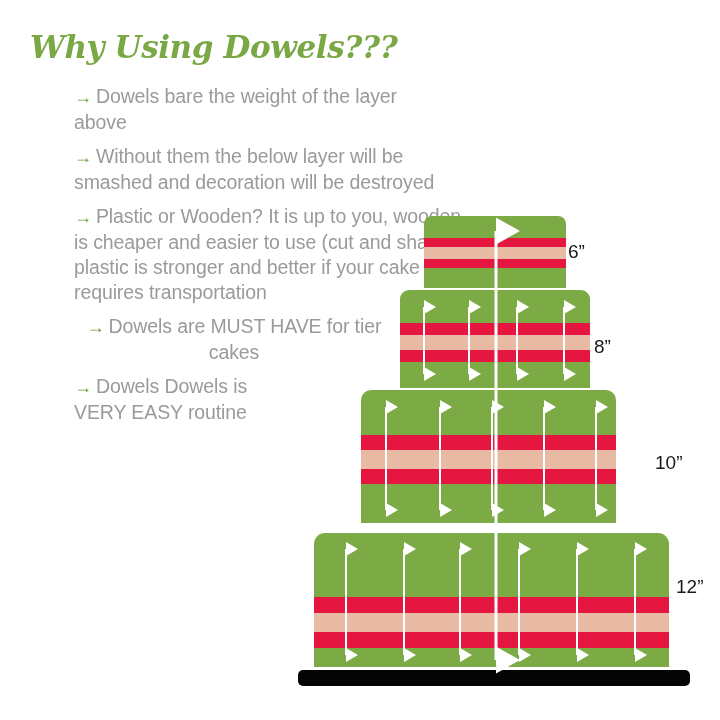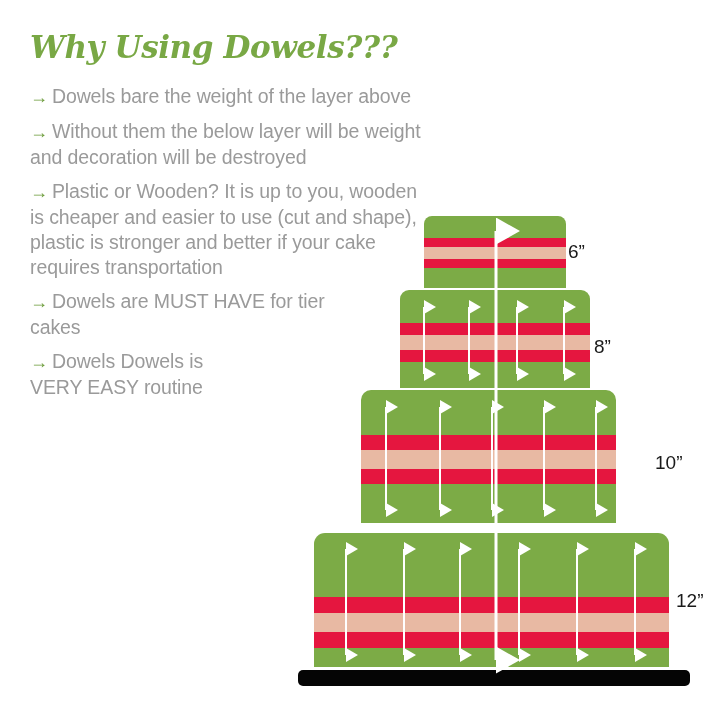--- a/index.html
+++ b/index.html
@@ -42,20 +42,21 @@
     white-space: nowrap;
   }
 
   .bullet {
     display: block;
     color: #9a9a9a;
     font-size: 19.5px;
     line-height: 25px;
     margin-bottom: 9px;
     letter-spacing: -0.1px;
+    margin-left: 44px;
   }
   .bullet .arrow {
     color: #6d9c3c;
     font-size: 18px;
     padding-right: 4px;
   }
 
   
   #cake {
     position: absolute;
@@ -110,29 +111,29 @@
 
   <div id="text-col">
 
     <h1 id="page-title">Why Using Dowels???</h1>
 
     <div class="bullet">
       <span class="arrow">→</span><span>Dowels bare the weight of the layer above</span>
     </div>
 
     <div class="bullet">
-      <span class="arrow">→</span><span>Without them the below layer will be weight and decoration will be destroyed</span>
+      <span class="arrow">→</span><span>Without them the below layer will be smashed and decoration will be destroyed</span>
     </div>
 
 
     <div class="bullet" style="width:390px;">
       <span class="arrow">→</span><span>Plastic or Wooden? It is up to you, wooden is cheaper and easier to use (cut and shape), plastic is stronger and better if your cake requires transportation</span>
     </div>
 
-    <div class="bullet" style="width:320px;">
+    <div class="bullet" style="width:320px;text-align:center;">
       <span class="arrow">→</span><span>Dowels are MUST HAVE for tier cakes</span>
     </div>
 
     <div class="bullet" style="width:200px;">
       <span class="arrow">→</span><span>Dowels Dowels is VERY EASY routine</span>
     </div>
 
   </div>
 
   <div id="cake">
@@ -156,21 +157,21 @@
       <div class="stripe pink" style="top:60px; height:19px;"></div>
       <div class="stripe red" style="top:79px; height:15px;"></div>
     </div>
     <div class="size-label" style="left:623px; top:452px;margin-left:32px;">10”</div>
 
     <div class="tier" style="left:314px; top:533px; width:355px; height:134px; border-radius:11px 11px 0 0;">
       <div class="stripe red" style="top:64px; height:16px;"></div>
       <div class="stripe pink" style="top:80px; height:19px;"></div>
       <div class="stripe red" style="top:99px; height:16px;"></div>
     </div>
-    <div class="size-label" style="left:676px; top:590px;text-align:center;">12”</div>
+    <div class="size-label" style="left:676px; top:576px;text-align:center;">12”</div>
 
     <div id="base-board" style="left:298px; top:670px; width:392px; height:16px;"></div>
 
     <svg class="dowels" viewBox="0 0 720 720">
       <defs>
         <marker id="ahead-up" markerWidth="7" markerHeight="7" refX="3.5" refY="6" orient="auto">
           <path d="M0,6 L3.5,0 L7,6 Z" fill="#ffffff"></path>
         </marker>
         <marker id="ahead-dn" markerWidth="7" markerHeight="7" refX="3.5" refY="6" orient="auto">
           <path d="M0,6 L3.5,0 L7,6 Z" fill="#ffffff"></path>

